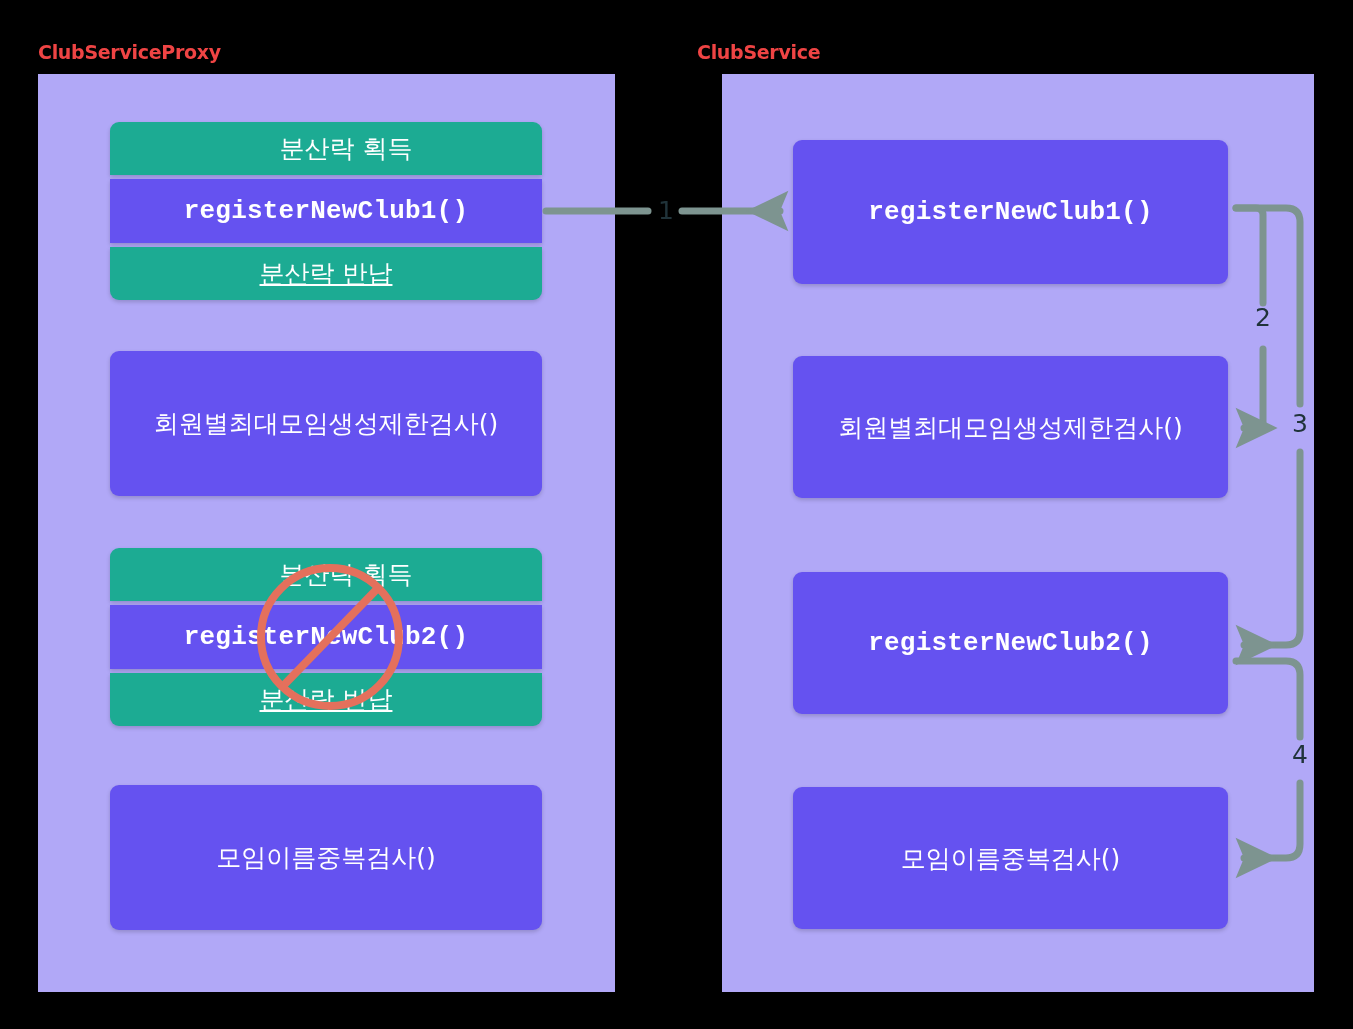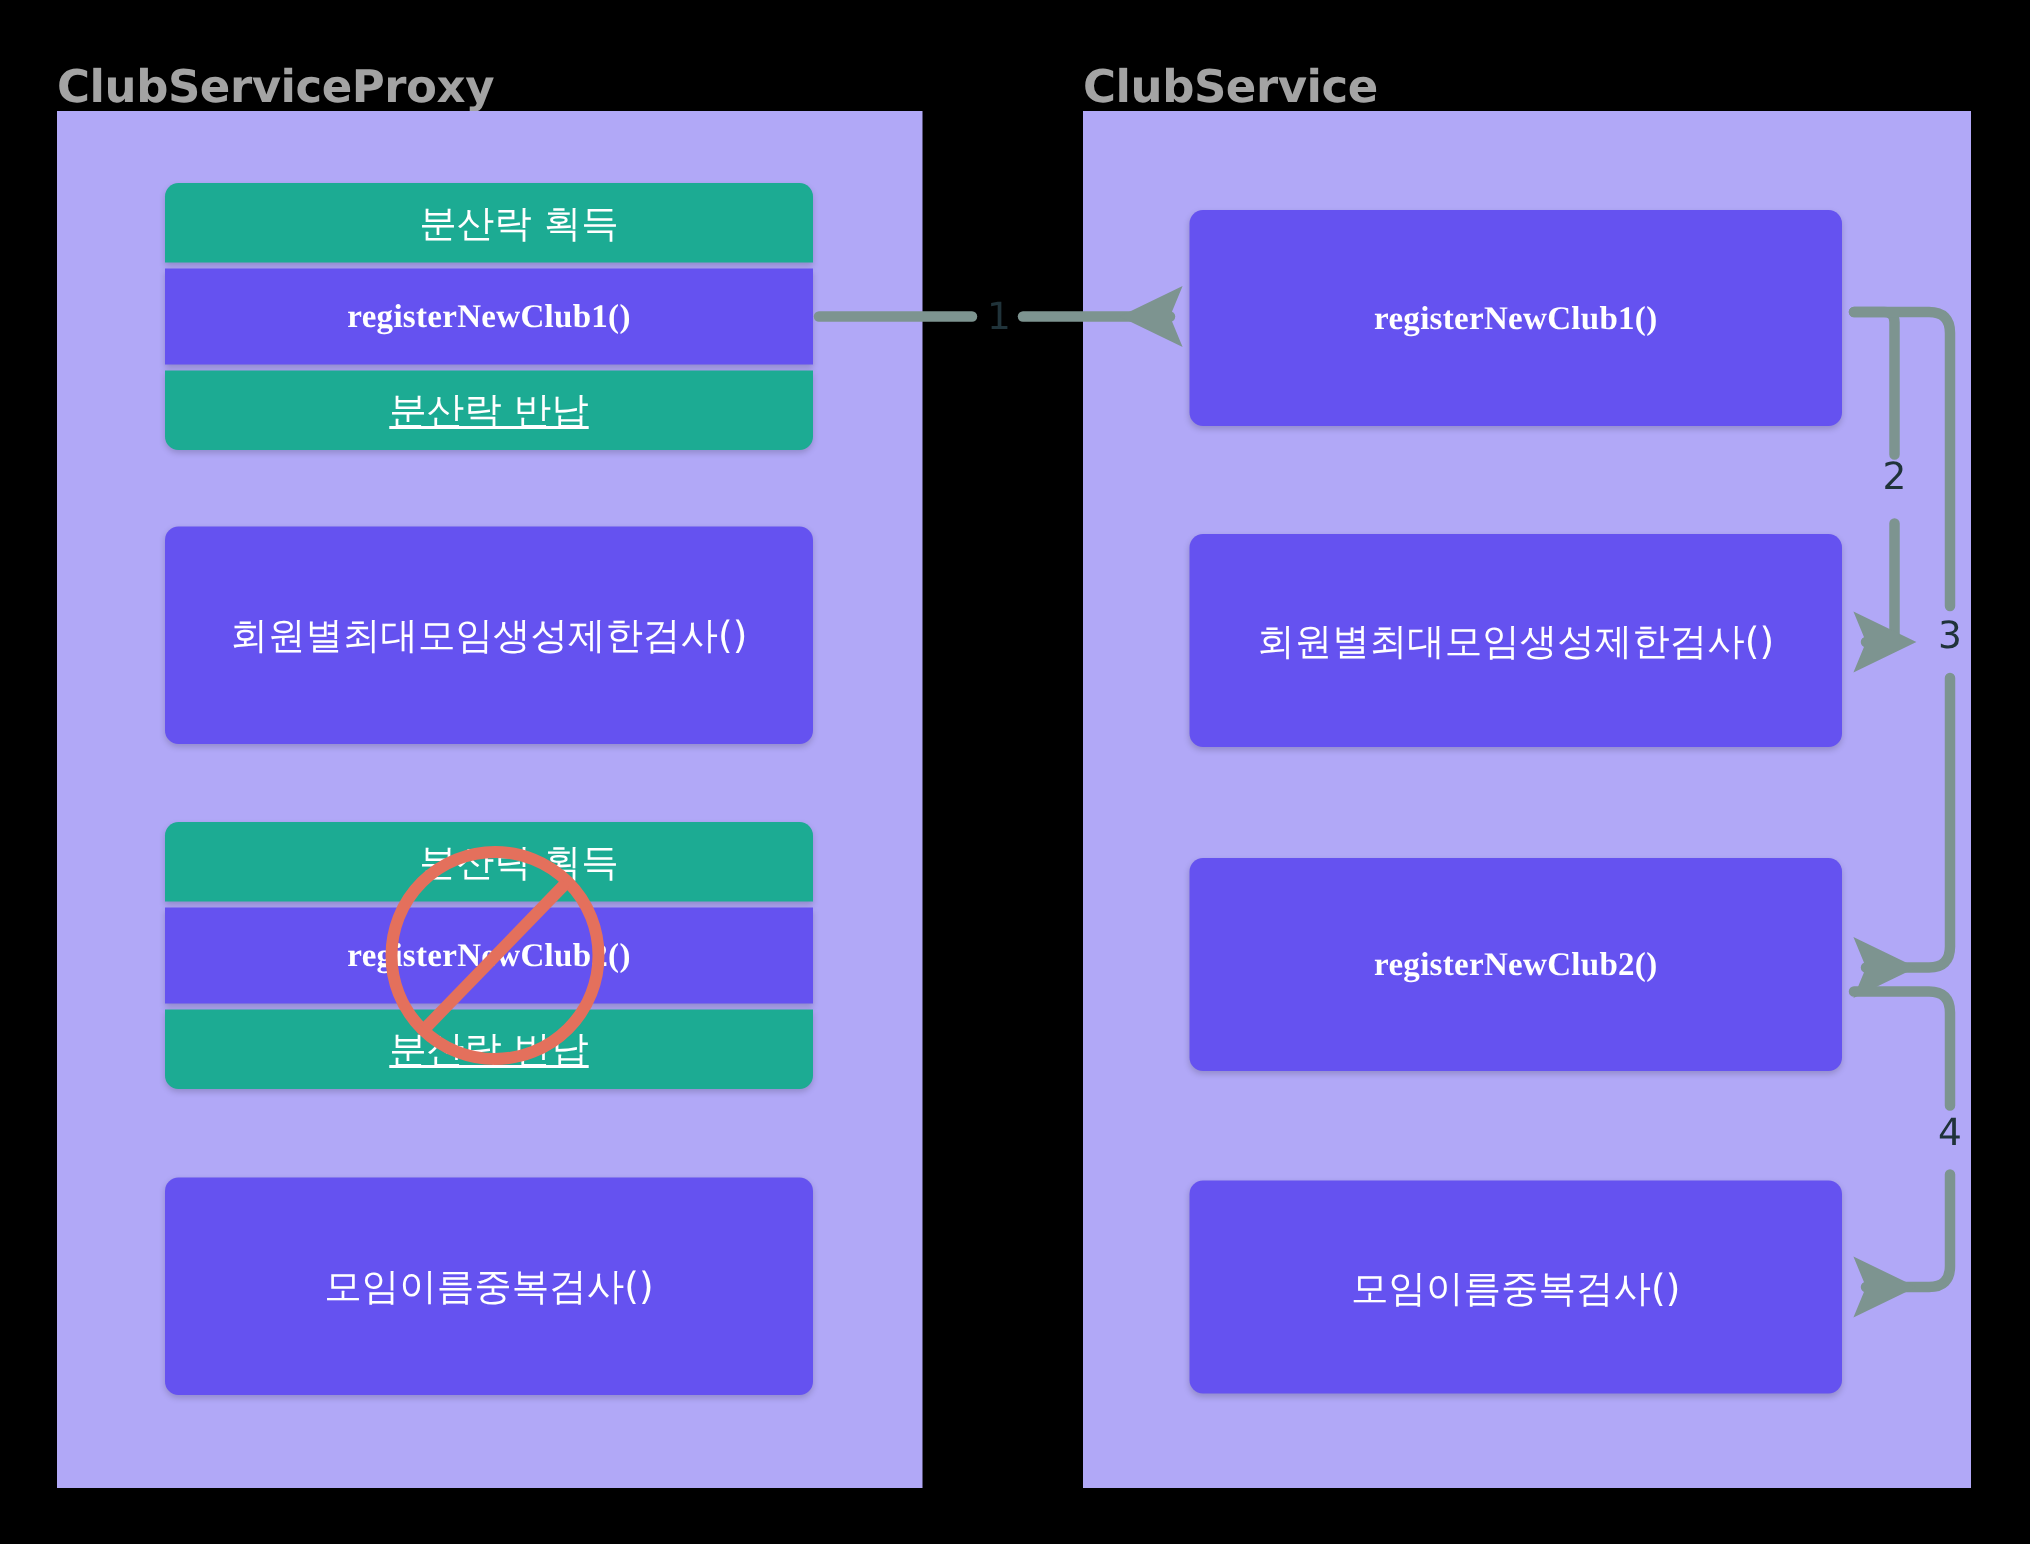--- a/index.html
+++ b/index.html
@@ -19,29 +19,29 @@
     position: absolute;
     left: 0; top: 0;
     width: 1353px;
     height: 1029px;
     background: #000000;
   }
 
   
   .panel-title {
     position: absolute;
-    color: #a3a3a3;
+    color: #ef4444;
     font-weight: bold;
-    font-size: 30px;
+    font-size: 19px;
     letter-spacing: -0.3px;
     white-space: nowrap;
     font-family: "DejaVu Sans", "Liberation Sans", sans-serif;
   }
   #title-proxy { left: 38px; top: 41px; }
-  #title-service { left: 722px; top: 41px; }
+  #title-service { left: 697px; top: 41px; }
 
   
   .panel {
     position: absolute;
     background: #b1a8f7;
   }
   #panel-proxy   { left: 38px;  top: 74px; width: 577px; height: 918px; }
   #panel-service { left: 722px; top: 74px; width: 592px; height: 918px; }
 
   
@@ -57,24 +57,24 @@
   }
   .node.purple { background: #6552f0; }
   .node.green  { background: #1cab93; }
 
   .node.r-top    { border-radius: 9px 9px 0 0; padding-left: 40px; }
   .node.r-mid    { border-radius: 0; }
   .node.r-bottom { border-radius: 0 0 9px 9px; text-decoration: underline; }
   .node.r-all    { border-radius: 9px; }
 
   .label-en {
-    font-size: 22px;
+    font-size: 26px;
     font-weight: bold;
     letter-spacing: 0.2px;
-    font-family: Liberation Serif, serif;
+    font-family: Liberation Mono, monospace;
   }
   .label-ko {
     font-size: 25px;
     font-weight: normal;
     font-family: "DejaVu Sans", "Liberation Sans", sans-serif;
   }
 
   
   #arrow-layer {
     position: absolute;

